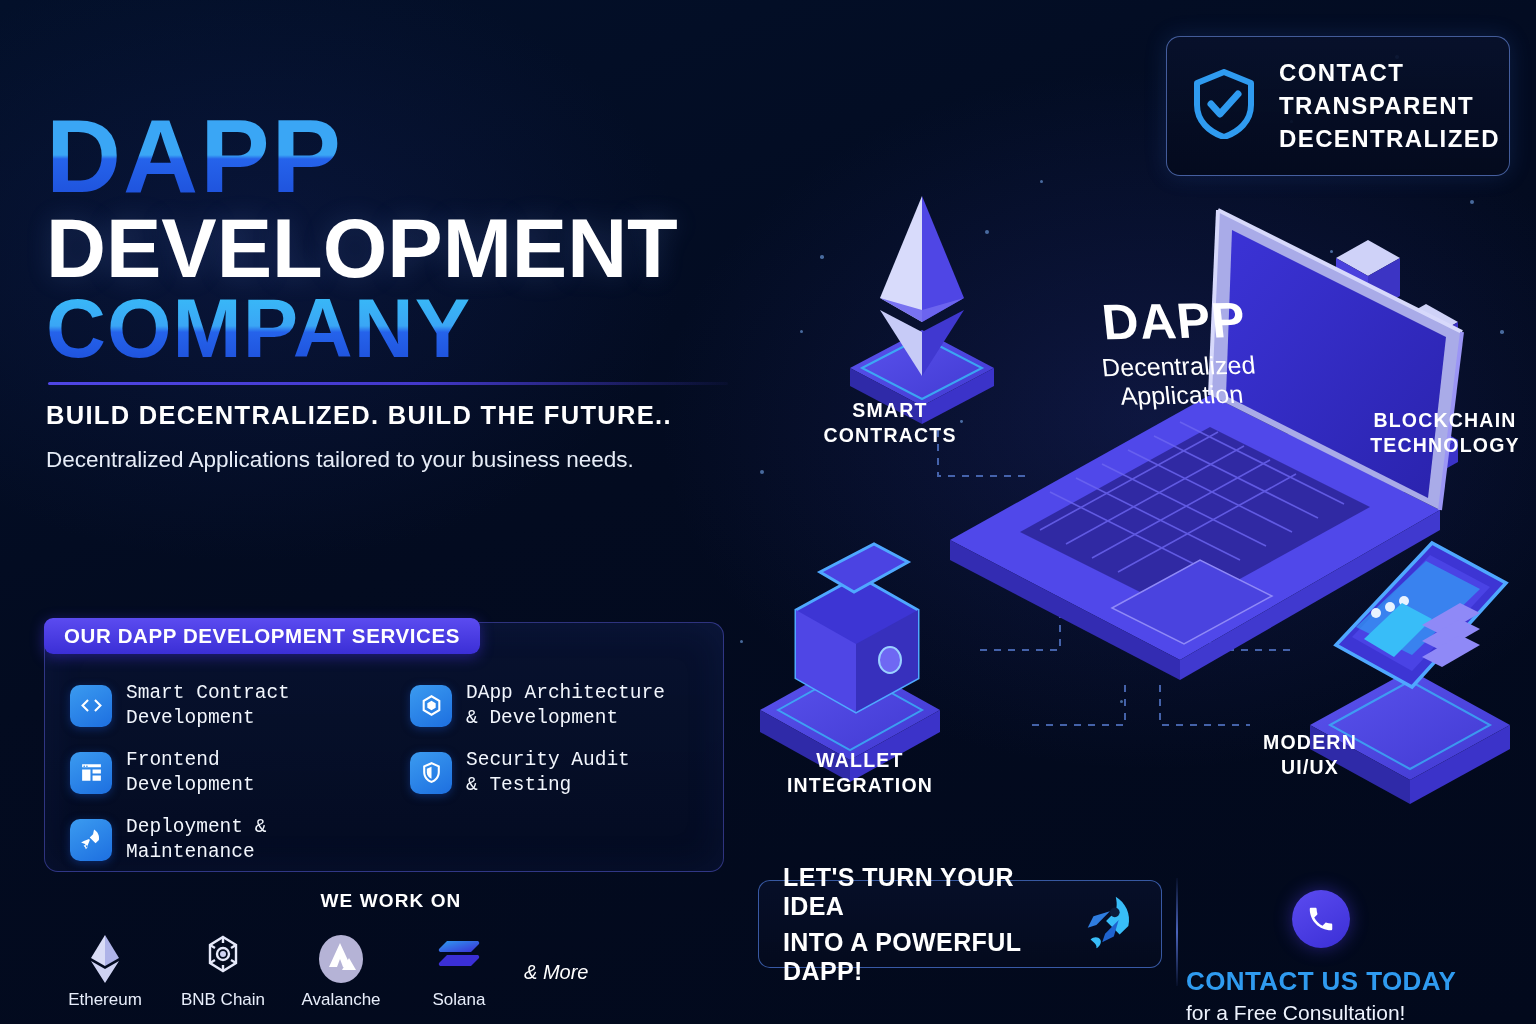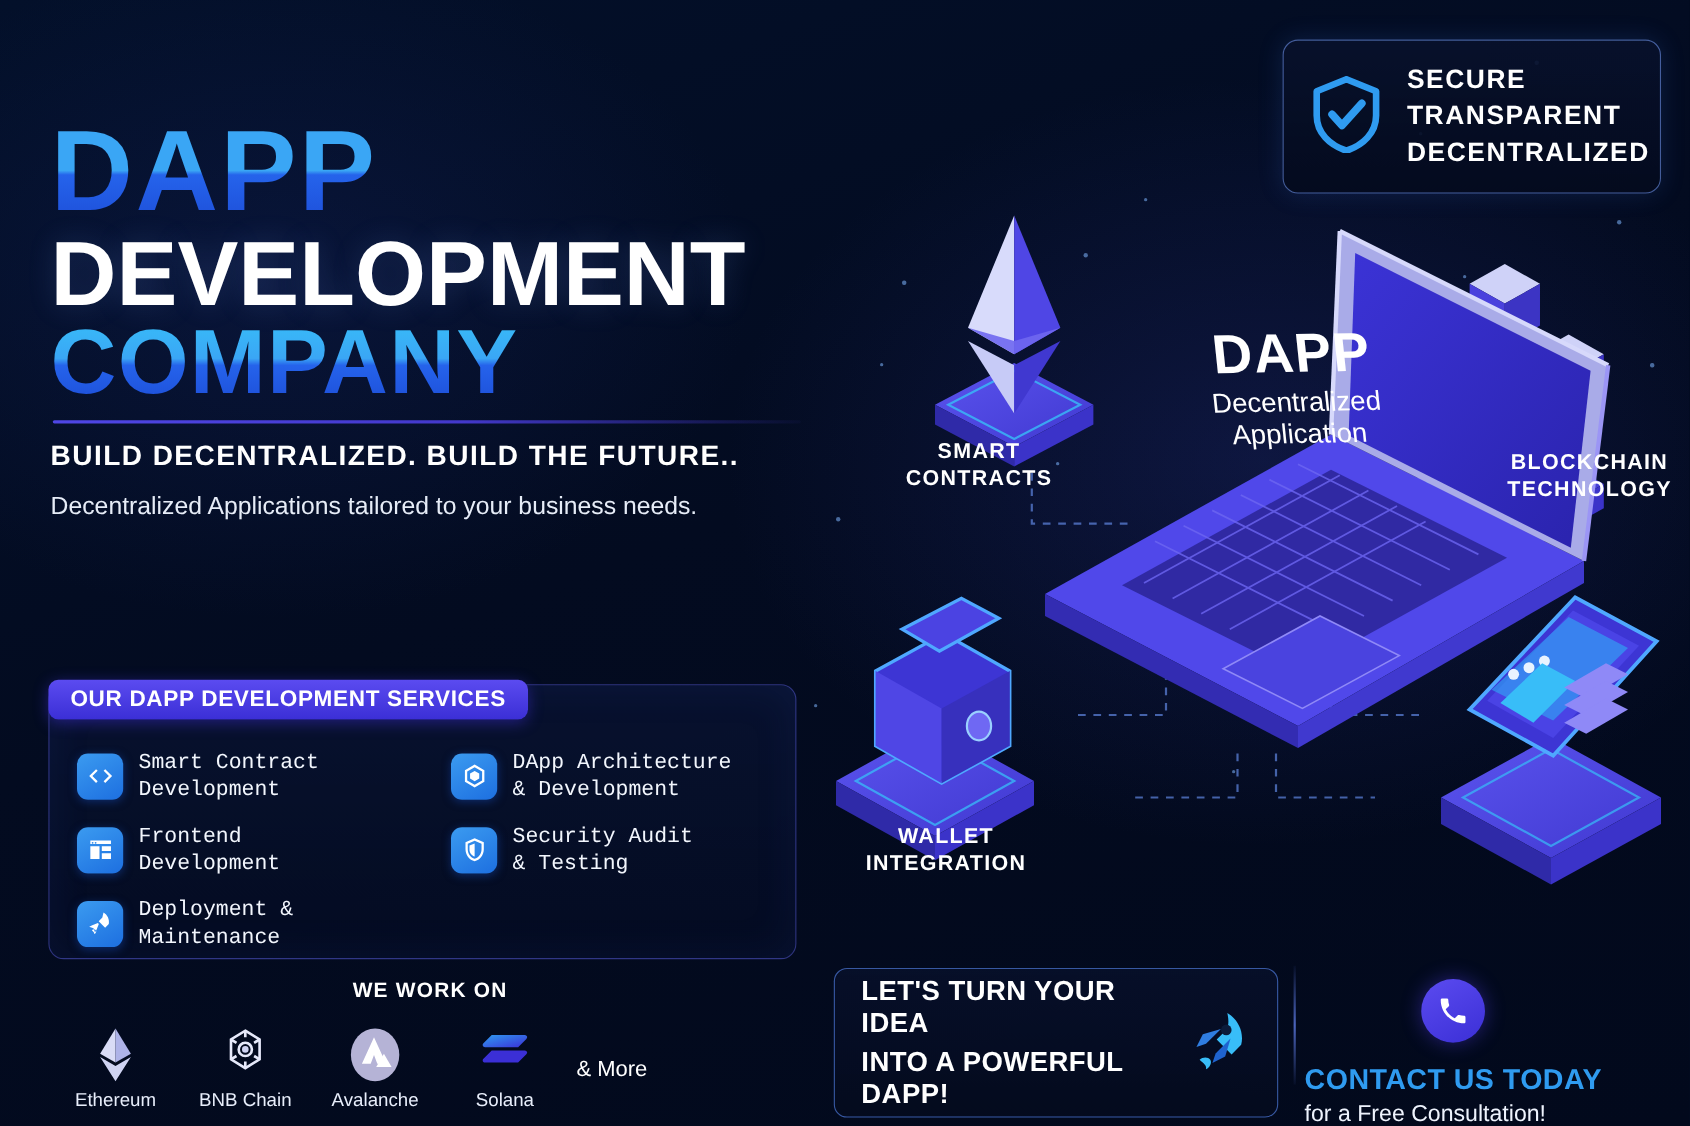--- a/index.html
+++ b/index.html
@@ -57,33 +57,33 @@
 
   
   .wwo { position:absolute; left:46px; top:890px; width:690px; }
   .wwo-head { display:flex; align-items:center; gap:12px;flex-direction:column; }
   .wwo-head .lbl { color:#fff; font-size:19px; font-weight:bold; letter-spacing:1.1px; white-space:nowrap; }
   .wwo-head .ln { flex:1; height:2px; background:linear-gradient(90deg,#4f46e5,rgba(79,70,229,.06)); }
   .chains { display:flex; align-items:flex-end; gap:0; margin-top:10px; }
   .chain { width:118px; text-align:center; }
   .chain .glyph { height:50px; display:flex; align-items:center; justify-content:center; }
   .chain .nm { color:#e8eefb; font-size:17px; margin-top:6px; }
-  .more { color:#fff; font-size:20px; padding-bottom:26px; margin-left:6px; }
+  .more { color:#fff; font-size:20px; padding-bottom:26px; margin-left:6px;font-style:italic; }
 
   
   .badge { position:absolute; left:1166px; top:36px; width:344px; height:140px;
     border:1.5px solid rgba(120,160,255,.55); border-radius:14px;
     background:linear-gradient(180deg,rgba(8,17,44,.9),rgba(4,11,30,.95));
     display:flex; align-items:center; gap:24px; padding:0 26px;
     box-shadow:0 0 22px rgba(60,110,220,.18); }
   .badge-txt { display:flex; flex-direction:column; gap:5px; }
   .badge-txt span { color:#fff; font-size:24px; font-weight:bold; letter-spacing:1.4px; }
 
   
-  .cta { position:absolute; left:758px; top:880px; width:404px; height:136px;
+  .cta { position:absolute; left:758px; top:880px; width:404px; height:88px;
     border:1.5px solid rgba(90,140,250,.6); border-radius:12px;
     background:linear-gradient(180deg,rgba(7,16,42,.9),rgba(4,11,30,.95));
     display:flex; align-items:center; justify-content:space-between; padding:0 22px 0 24px; }
   .cta-lines { display:flex; flex-direction:column; gap:7px; }
   .cta-lines span { color:#fff; font-size:25px; font-weight:bold; letter-spacing:.4px; }
   .vdiv { position:absolute; left:1176px; top:878px; width:2px; height:108px;
     background:linear-gradient(180deg,rgba(79,110,229,.05),rgba(99,130,241,.75),rgba(79,110,229,.05)); }
   .contact { position:absolute; left:1186px; top:890px; display:flex; align-items:center; gap:18px;flex-direction:column; }
   .phone-circle { width:58px; height:58px; border-radius:50%; flex:none;
     background:linear-gradient(150deg,#5b4bf0,#3b2fd6); display:flex; align-items:center; justify-content:center;
@@ -249,21 +249,21 @@
   </div>
 
   <div class="badge">
     <span>
       <svg width="62" height="70" viewBox="0 0 62 70">
         <path d="M31 3 L58 14 v22 c0 16-12 27-27 32 C16 63 4 52 4 36 V14 Z" fill="none" stroke="#2f9bf0" stroke-width="6" stroke-linejoin="round"></path>
         <path d="M18 35 l9 10 18-20" fill="none" stroke="#2f9bf0" stroke-width="7" stroke-linecap="round" stroke-linejoin="round"></path>
       </svg>
     </span>
     <div class="badge-txt">
-      <span>SECURE</span>
+      <span>CONTACT</span>
       <span>TRANSPARENT</span>
       <span>DECENTRALIZED</span>
     </div>
   </div>
 
   <div class="illus">
     <svg width="806" height="640" viewBox="0 0 806 640">
       <defs>
         <linearGradient id="gPlat" x1="0" y1="0" x2="0" y2="1">
           <stop offset="0" stop-color="#4f46e5"></stop>
@@ -420,20 +420,24 @@
         <div>CONTRACTS</div>
     </div>
     <div class="feat-label" style="left:615px; top:228px; width:200px;">
       <div>BLOCKCHAIN</div>
         <div>TECHNOLOGY</div>
     </div>
     <div class="feat-label" style="left:30px; top:556px; width:200px;margin-top:12px;">
       <div>WALLET</div>
         <div>INTEGRATION</div>
     </div>
+    <div class="feat-label" style="left:480px; top:550px; width:200px;">
+      <div>MODERN</div>
+        <div>UI/UX</div>
+    </div>
   </div>
 
   <div class="cta">
     <div class="cta-lines">
       <span>LET'S TURN YOUR IDEA</span>
       <span>INTO A POWERFUL DAPP!</span>
     </div>
     <span>
       <svg width="62" height="62" viewBox="0 0 64 64">
         <path d="M40 6c10 6 16 18 13 30l-9 9-14-14 9-9C42 17 41 11 40 6Z" fill="#38bdf8"></path>

